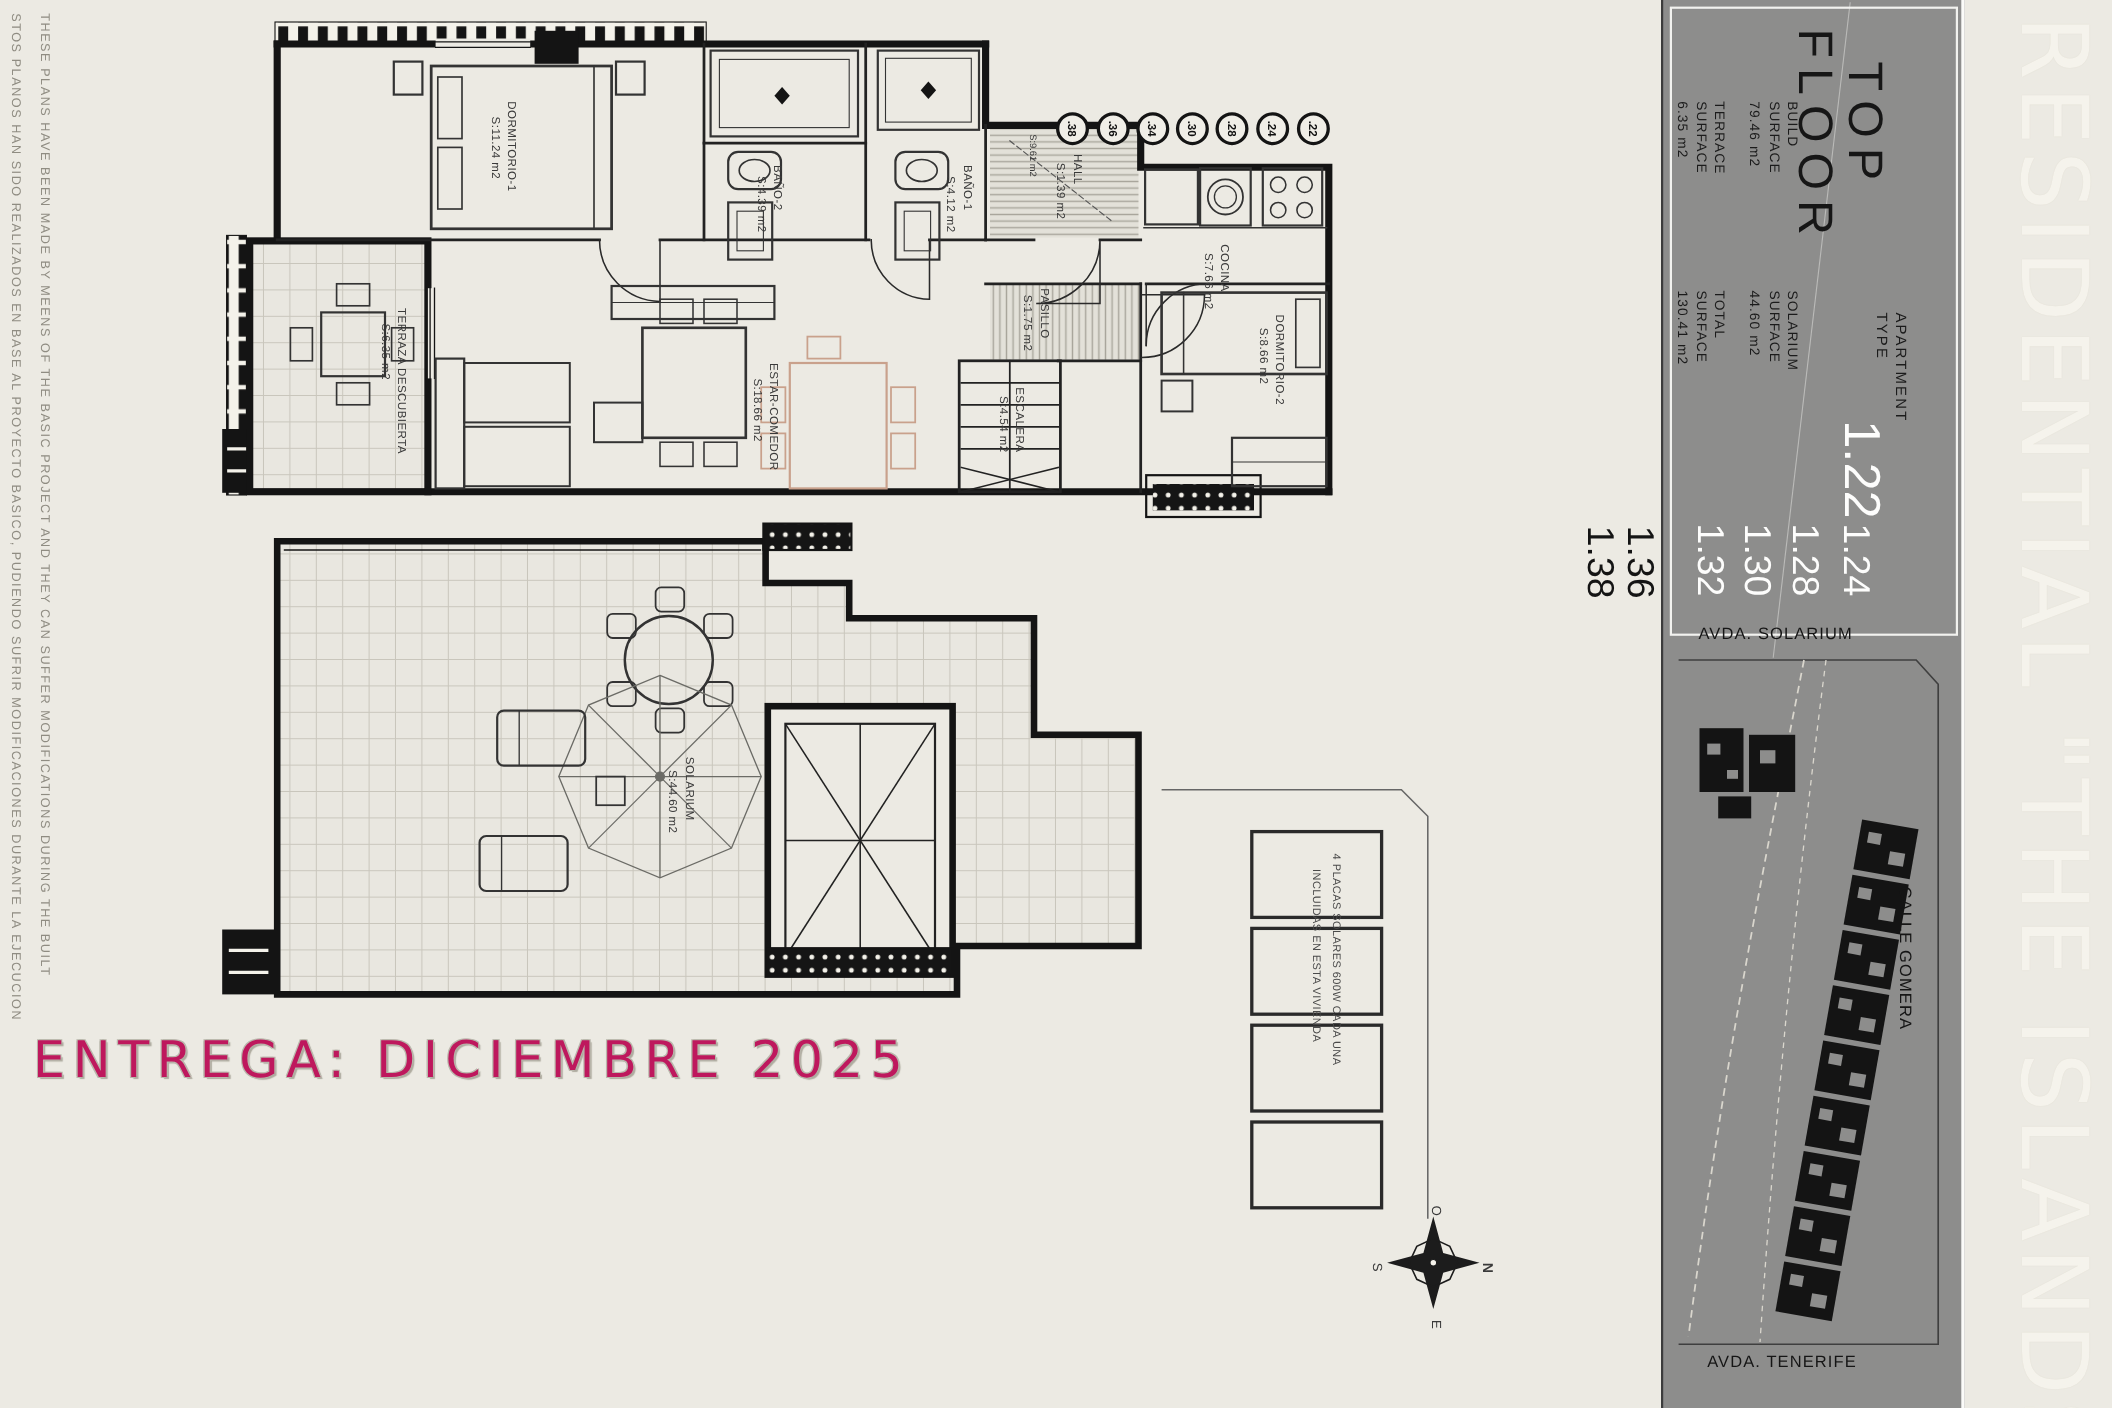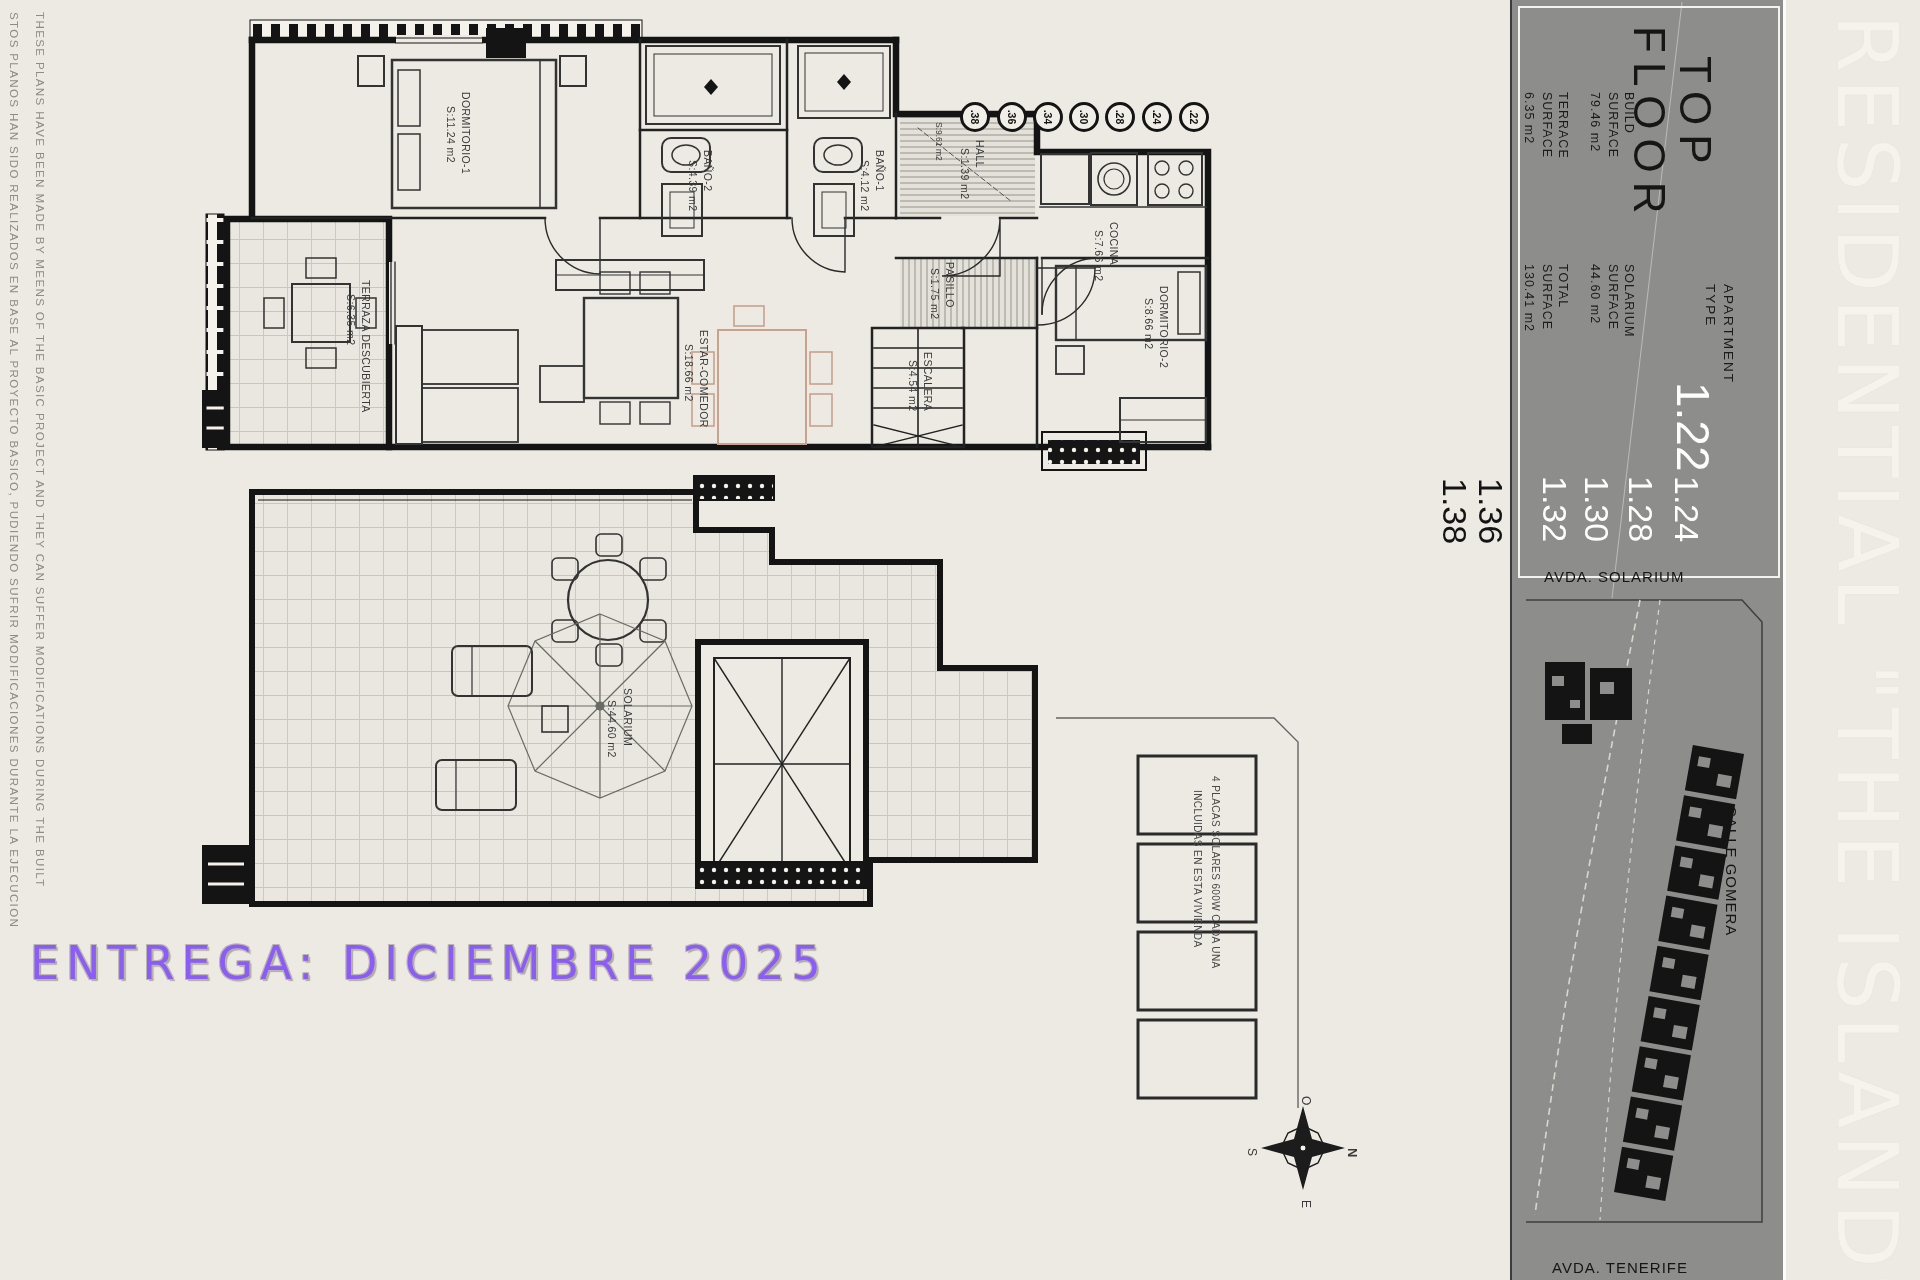--- a/index.html
+++ b/index.html
@@ -3,21 +3,21 @@
 <meta charset="utf-8">
 <style>
   html,body{margin:0;padding:0;}
   body{width:1920px;height:1280px;position:relative;overflow:hidden;
        background:#eceae3;font-family:"Liberation Sans",sans-serif;}
   .abs{position:absolute;}
   .rot{transform:rotate(90deg);transform-origin:0 0;white-space:nowrap;}
   
   .disclaimer{font-size:11.5px;letter-spacing:1.4px;color:#8f8c82;}
   
-  #delivery{left:30px;top:936px;font-size:46px;letter-spacing:7px;color:#8b5cf6;
+  #delivery{left:30px;top:936px;font-size:46px;letter-spacing:7px;color:#be185d;
     font-family:"DejaVu Sans",sans-serif;
     text-shadow:-1px -1px 0 #bab7ac,1px -1px 0 #bab7ac,-1px 1px 0 #bab7ac,2px 2px 1px #aeab9f;}
   
   #gray-panel{left:1510px;top:0;width:276px;height:1280px;background:#8d8d8c;
     border-left:2px solid #3c3c3c;border-right:3px solid #fbfbf9;box-sizing:border-box;}
   #info-box{left:1518px;top:6px;width:262px;height:572px;border:2px solid #f2f2ef;box-sizing:border-box;}
   #info-inner{left:1782px;top:6px;width:572px;height:264px;color:#1b1b1b;}
   #info-inner span{position:absolute;white-space:nowrap;}
   .floor-big{font-size:44px;letter-spacing:9px;color:#161616;}
   .apt-small{font-size:13.5px;letter-spacing:2px;}
@@ -409,15 +409,15 @@
   <span class="metric" style="left:258px;top:246px;">130.41 m2</span>
 </div>
 
 <div class="abs rot" id="nums-black">
   <span style="left:0;top:0;">1.36</span>
   <span style="left:0;top:36px;">1.38</span>
 </div>
 
 <div class="abs street" style="left:1544px;top:568px;">AVDA. SOLARIUM</div>
 <div class="abs rot street" style="left:1740px;top:806px;">CALLE GOMERA</div>
-<div class="abs street" style="left:1552px;top:1230px;margin-top:29px;">AVDA. TENERIFE</div>
+<div class="abs street" style="left:1552px;top:1230px;">AVDA. TENERIFE</div>
 
 <div class="abs rot" id="banner">RESIDENTIAL "THE ISLANDS"</div>
 
 </body></html>

